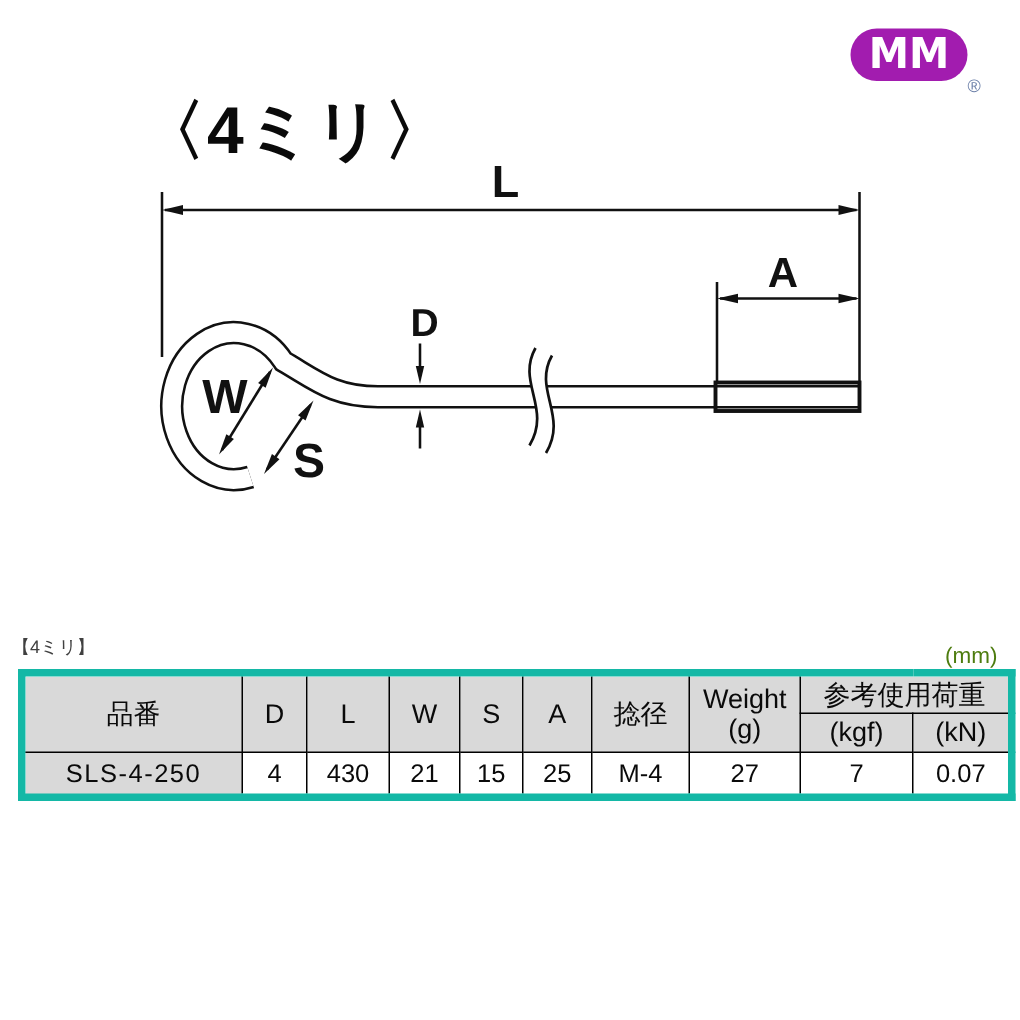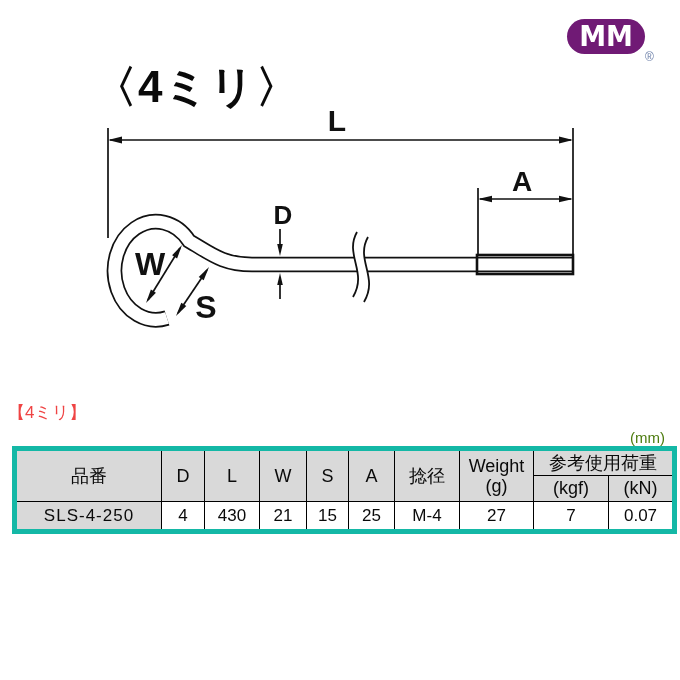--- a/index.html
+++ b/index.html
@@ -4,40 +4,40 @@
 <style>
   html,body{margin:0;padding:0;}
   body{
     width:680px;height:680px;position:relative;background:#ffffff;
     font-family:"Liberation Sans","DejaVu Sans",sans-serif;color:#111;
     overflow:hidden;
   }
   
   .logo{
     position:absolute;left:567px;top:19px;width:78px;height:35px;
-    background:#701a75;border-radius:18px;
+    background:#a21caf;border-radius:18px;
     display:flex;align-items:center;justify-content:center;
   }
   .logo-text{
     color:#ffffff;font-weight:bold;font-size:27px;letter-spacing:0px;
     font-family:"DejaVu Sans","Liberation Sans",sans-serif;
     transform:scaleY(1.05);line-height:35px;
   }
   .reg-mark{
     position:absolute;left:645px;top:50px;font-size:12px;color:#6b7fa8;
   }
   
   .title{
     position:absolute;left:93px;top:58px;font-size:44px;font-weight:600;
     letter-spacing:1px;color:#0a0a0a;white-space:nowrap;
   }
   
   .diagram{position:absolute;left:0;top:0;width:680px;height:680px;}
   
-  .size-label{position:absolute;left:8px;top:401px;font-size:17px;color:#ef4444;}
+  .size-label{position:absolute;left:8px;top:423px;font-size:12px;color:#404040;}
   .unit-label{position:absolute;left:630px;top:429px;font-size:15px;color:#4d7c0f;}
   table.spec{
     position:absolute;left:12px;top:446px;width:661px;
     border-collapse:collapse;table-layout:fixed;
     border:5px solid #14b8a6;
   }
   table.spec td{
     border:1px solid #000;text-align:center;vertical-align:middle;
     padding:0;font-size:18px;color:#0a0a0a;overflow:hidden;white-space:nowrap;
   }

